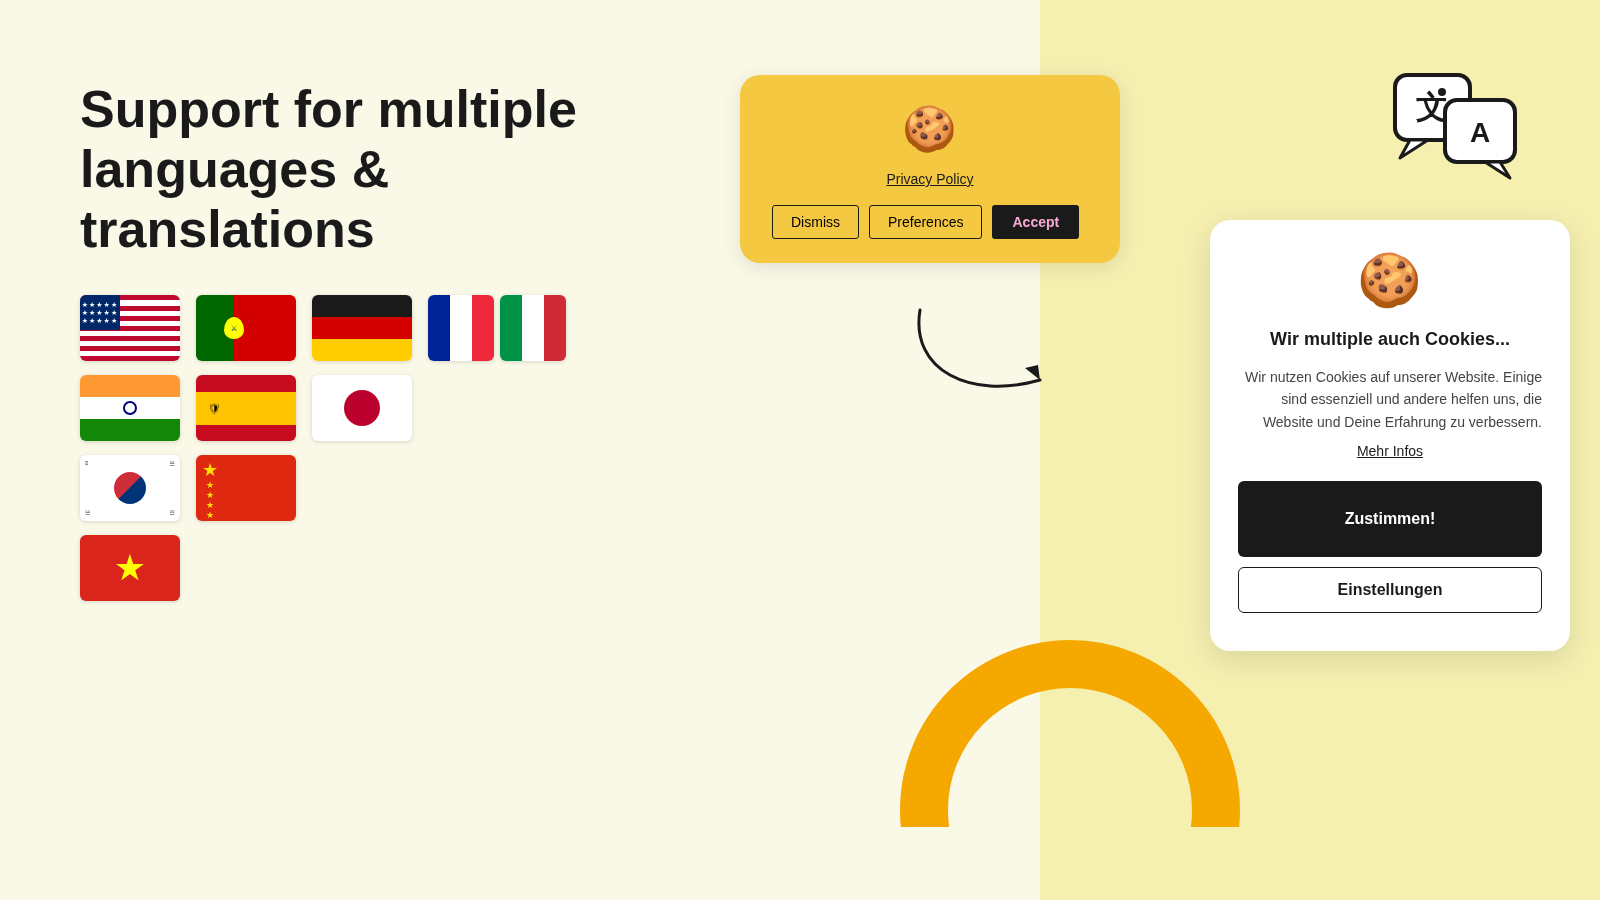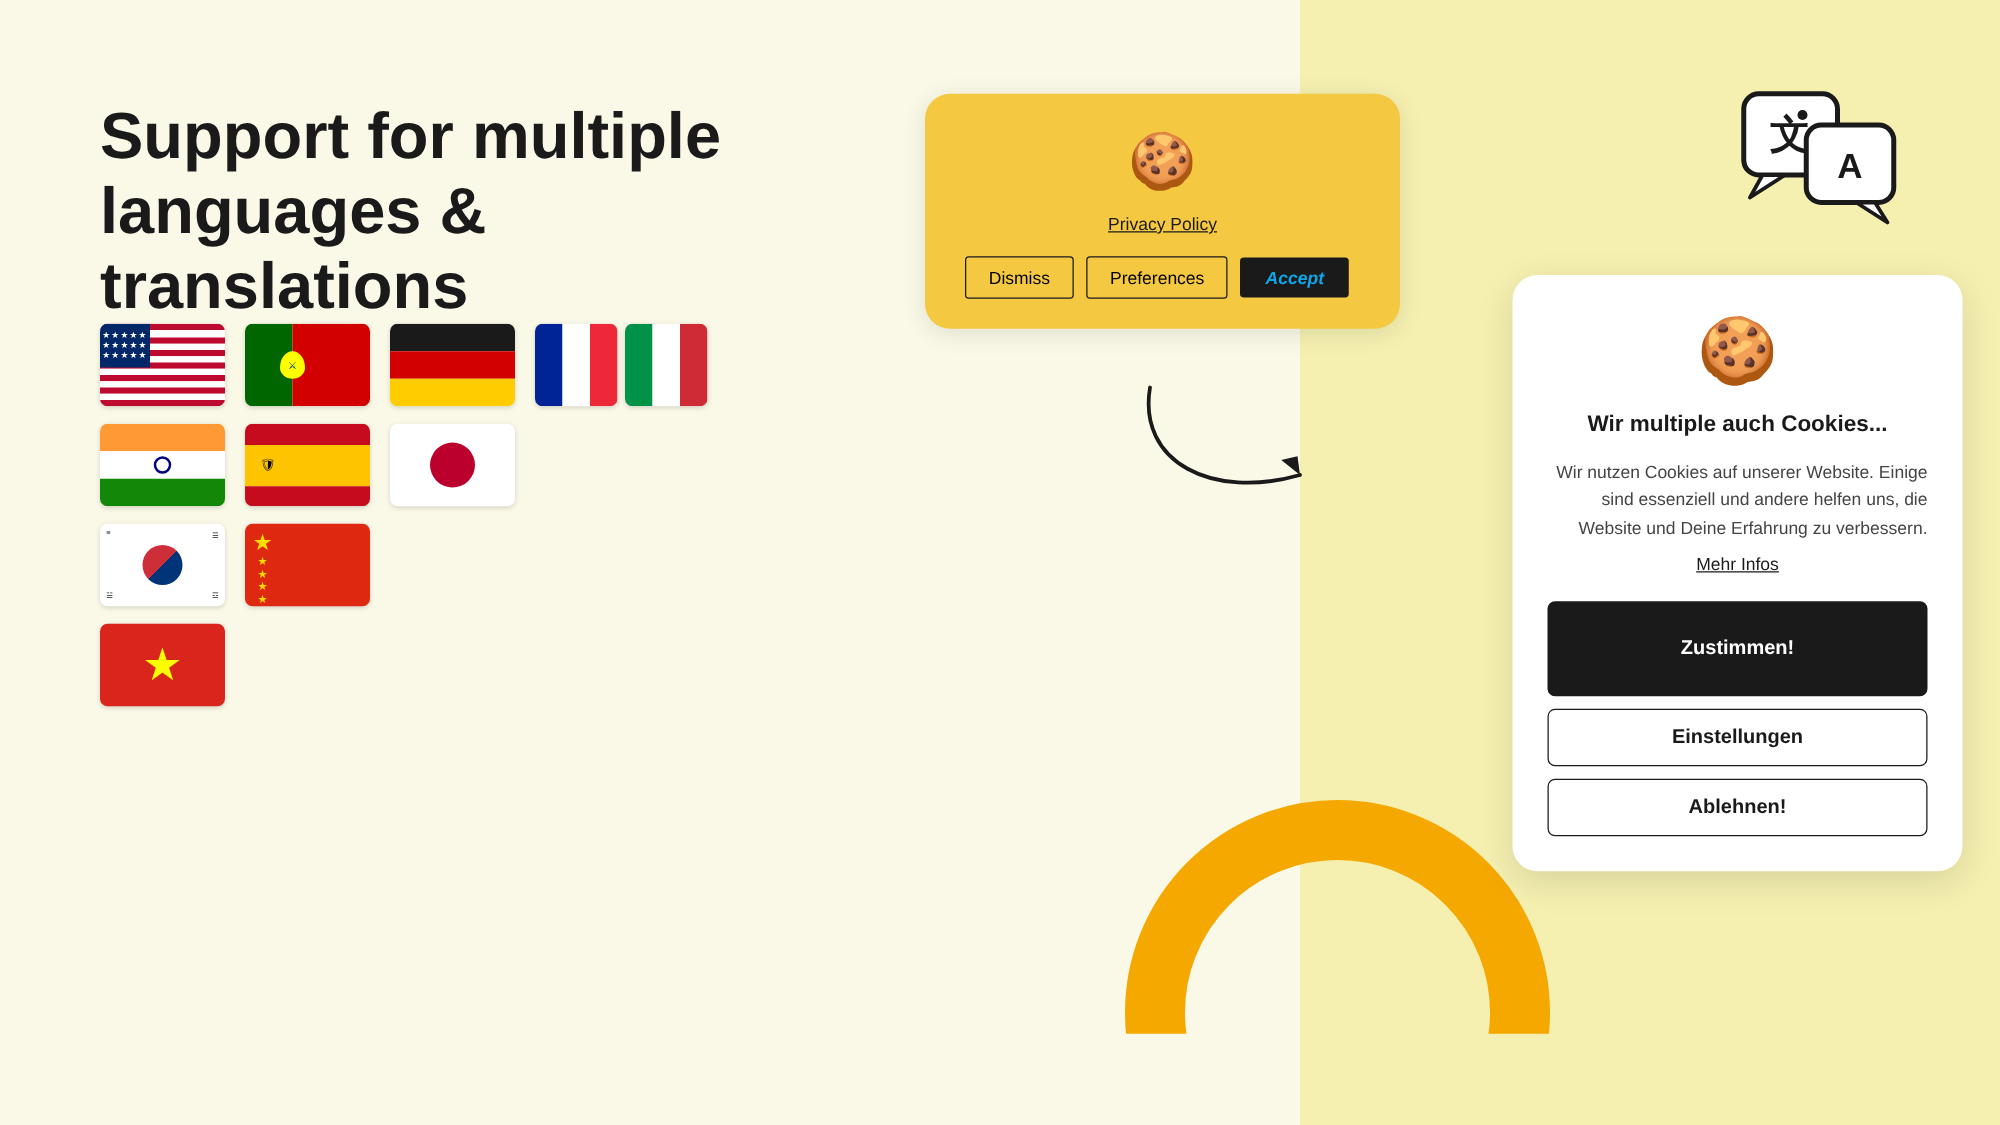--- a/index.html
+++ b/index.html
@@ -27,20 +27,21 @@
       flex-shrink: 0;
       position: relative;
       z-index: 2;
     }
 
     .main-title {
       font-size: 52px;
       font-weight: 900;
       color: #1a1a1a;
       line-height: 1.15;
+      margin-bottom: 36px;
     }
 
     .subtitle {
       font-size: 22px;
       color: #333;
       line-height: 1.6;
       margin-bottom: 48px;
       max-width: 520px;
     }
 
@@ -225,49 +226,48 @@
       background: #F5C842;
       border-radius: 20px;
       padding: 28px 32px 24px;
       z-index: 3;
       box-shadow: 0 4px 20px rgba(0,0,0,0.1);
     }
 
     .en-banner .cookie-icon { text-align: center; font-size: 44px; margin-bottom: 16px; }
     .en-banner .en-text { font-size: 15px; color: #1a1a1a; text-align: center; line-height: 1.6; margin-bottom: 10px; }
     .en-banner .privacy-link { color: #1a1a1a; text-decoration: underline; font-size: 14px; text-align: center; display: block; margin-bottom: 18px; cursor: pointer; }
-    .en-banner .en-buttons { display: flex; gap: 10px; align-items: center; }
+    .en-banner .en-buttons { display: flex; gap: 10px; }
     .en-banner .btn-dismiss {
       border: 1.5px solid #1a1a1a;
       background: transparent;
       padding: 8px 18px;
       font-size: 14px;
       cursor: pointer;
       border-radius: 3px;
       font-weight: 500;
     }
     .en-banner .btn-preferences {
       border: 1.5px solid #1a1a1a;
       background: transparent;
       padding: 8px 18px;
       font-size: 14px;
       cursor: pointer;
       border-radius: 3px;
       font-weight: 500;
     }
     .en-banner .btn-accept {
       background: #1a1a1a;
-      color: #0ea5e9;
+      color: #f9a8d4;
       border: none;
       padding: 8px 20px;
       font-size: 14px;
       cursor: pointer;
       border-radius: 3px;
       font-weight: 600;
-      font-style: italic;
     }
 
     
     .curved-arrow {
       position: absolute;
       top: 290px;
       left: 190px;
       z-index: 4;
     }
 
@@ -462,17 +462,16 @@
       </svg>
     </div>
 
     <div class="de-banner">
       <div class="cookie-icon">🍪</div>
       <h2 class="de-title">Wir multiple auch Cookies...</h2>
       <p class="de-text">Wir nutzen Cookies auf unserer Website. Einige sind essenziell und andere helfen uns, die Website und Deine Erfahrung zu verbessern.</p>
       <a class="mehr-link">Mehr Infos</a>
       <button class="btn-zustimmen">Zustimmen!</button>
       <button class="btn-einstellungen">Einstellungen</button>
-      <button class="btn-ablehnen">Ablehnen!</button>
     </div>
 
   </div>
 </div>
 
 </body></html>

